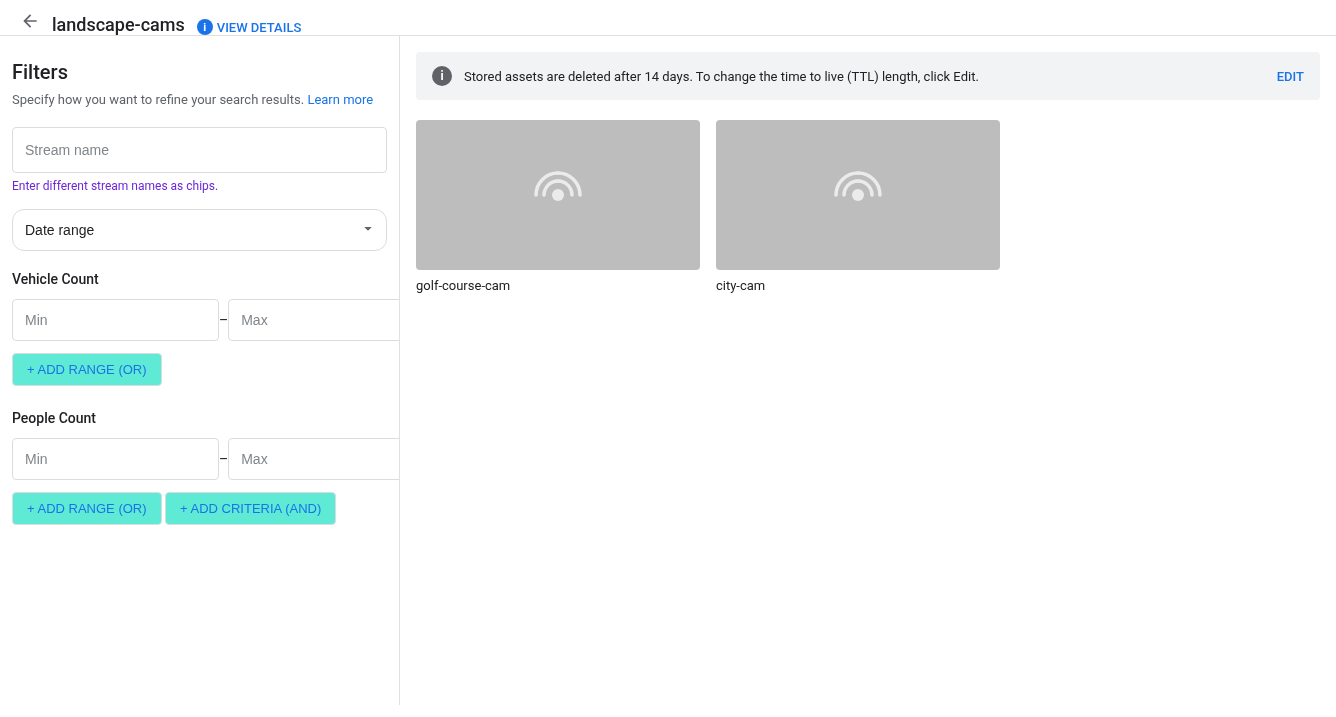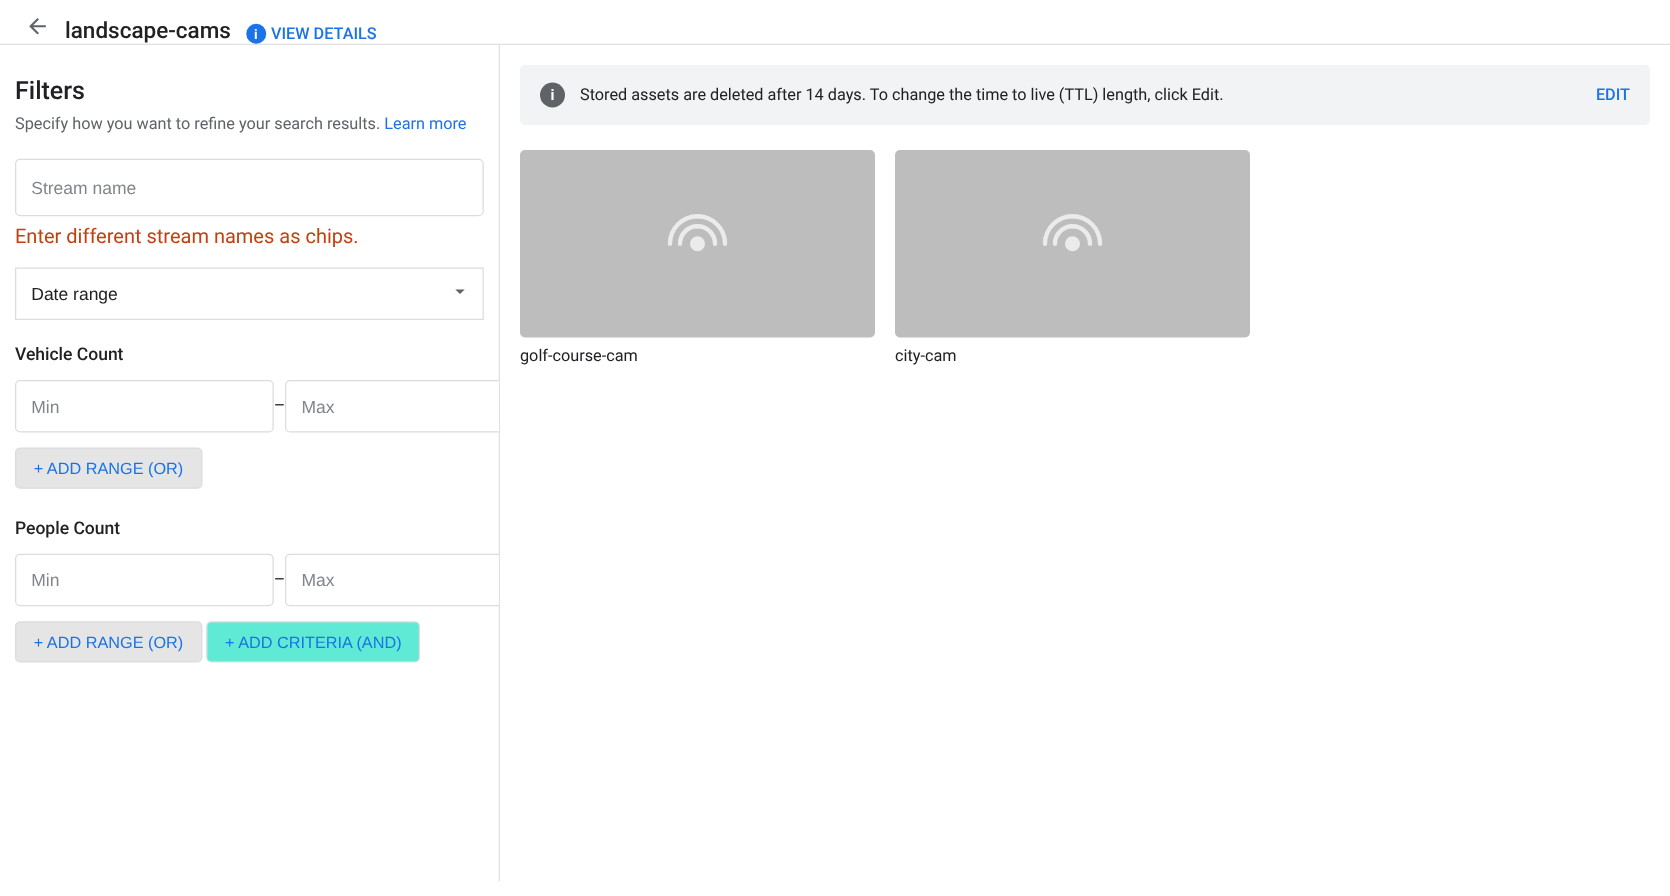--- a/index.html
+++ b/index.html
@@ -89,34 +89,34 @@
       border: 1px solid #dadce0;
       border-radius: 4px;
       padding: 14px 12px;
       font-size: 14px;
       color: #202124;
       outline: none;
       margin-bottom: 6px;
     }
     .stream-name-input::placeholder { color: #80868b; }
     .helper-text {
-      font-size: 16px;
-      color: #c2410c;
+      font-size: 12px;
+      color: #6d28d9;
       margin-bottom: 16px;
     }
 
     
     .select-wrapper {
       position: relative;
       margin-bottom: 20px;
     }
     .date-select {
       width: 100%;
       border: 1px solid #dadce0;
-      border-radius: 0;
+      border-radius: 12px;
       padding: 12px 36px 12px 12px;
       font-size: 14px;
       color: #202124;
       background: #fff;
       appearance: none;
       cursor: pointer;
       outline: none;
     }
     .select-arrow {
       position: absolute;
@@ -162,21 +162,21 @@
       display: inline-flex;
       align-items: center;
       gap: 4px;
       color: #1a73e8;
       font-size: 13px;
       font-weight: 500;
       border: 1px solid #dadce0;
       border-radius: 4px;
       padding: 8px 14px;
       cursor: pointer;
-      background: #e5e5e5;
+      background: #5eead4;
       margin-bottom: 24px;
     }
 
     
     .add-criteria-btn {
       display: inline-flex;
       align-items: center;
       gap: 4px;
       color: #1a73e8;
       font-size: 13px;

